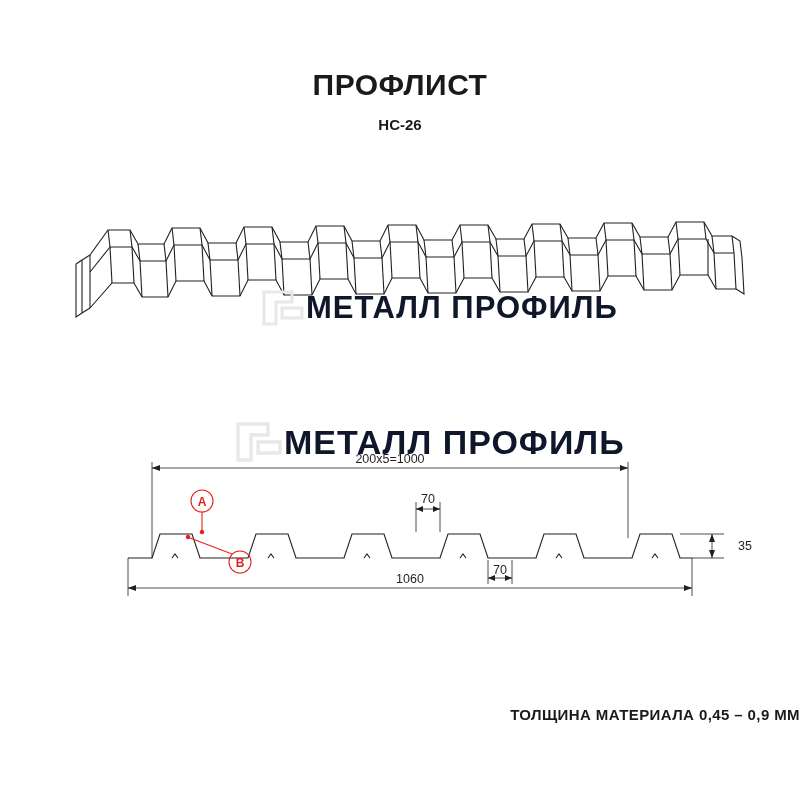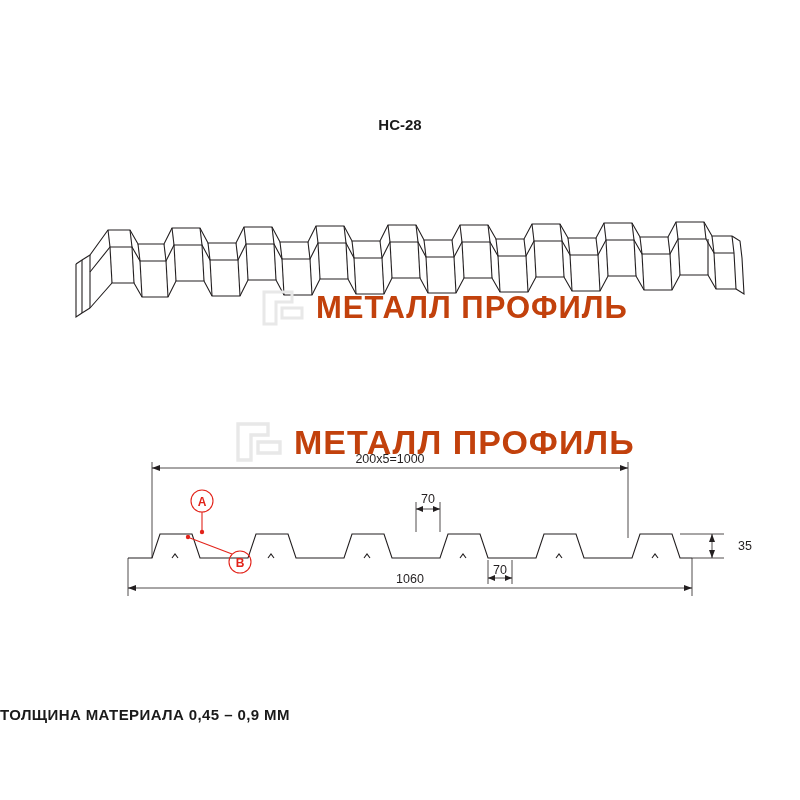--- a/index.html
+++ b/index.html
@@ -44,22 +44,21 @@
     color: #1a1a1a;
   }
 
   
   .watermark {
     position: absolute;
     pointer-events: none;
     user-select: none;
     display: flex;
     align-items: center;
-    gap: 10px;
-    color: #c2410c;
+    color: #0f172a;
     font-weight: bold;
     white-space: nowrap;
   }
   .wm-top {
     top: 288px;
     left: 262px;
     font-size: 31px;
     letter-spacing: 1px;
   }
   .wm-bottom {
@@ -95,40 +94,41 @@
     width: 700px;
     height: 190px;
   }
 
   
   .footer {
     position: absolute;
     top: 706px;
     left: 0;
     width: 800px;
-    text-align: left;
+    text-align: right;
     font-size: 15px;
     font-weight: bold;
     letter-spacing: 0.4px;
     color: #1a1a1a;
   }
 
   svg { display: block; }
   .ln { fill: none; stroke: #231f20; stroke-width: 1.1; }
   .dim { fill: none; stroke: #231f20; stroke-width: 0.8; }
   .red { fill: none; stroke: #e2231a; stroke-width: 1.1; }
   .redtxt { fill: #e2231a; font-family: "Liberation Sans", sans-serif; font-size: 12px; font-weight: bold; }
   .dtxt { fill: #231f20; font-family: "Liberation Sans", sans-serif; font-size: 12.5px; }
 </style>
 </head>
 <body>
 
 <div class="page">
 
-  <div class="subtitle">НС-28</div>
+  <div class="title">ПРОФЛИСТ</div>
+  <div class="subtitle">НС-26</div>
 
   <div class="iso-wrap">
     <svg width="690" height="160" viewBox="0 0 690 160">
       <g class="ln">
 
         <path d="M30 55
                  L48 30 L70 30 L78 44 L104 44 L112 28 L140 28 L148 43
                  L176 43 L184 27 L212 27 L220 42 L248 42 L256 26 L284 26
                  L292 41 L320 41 L328 25 L356 25 L364 40 L392 40 L400 25
                  L428 25 L436 39 L464 39 L472 24 L500 24 L508 38 L536 38

